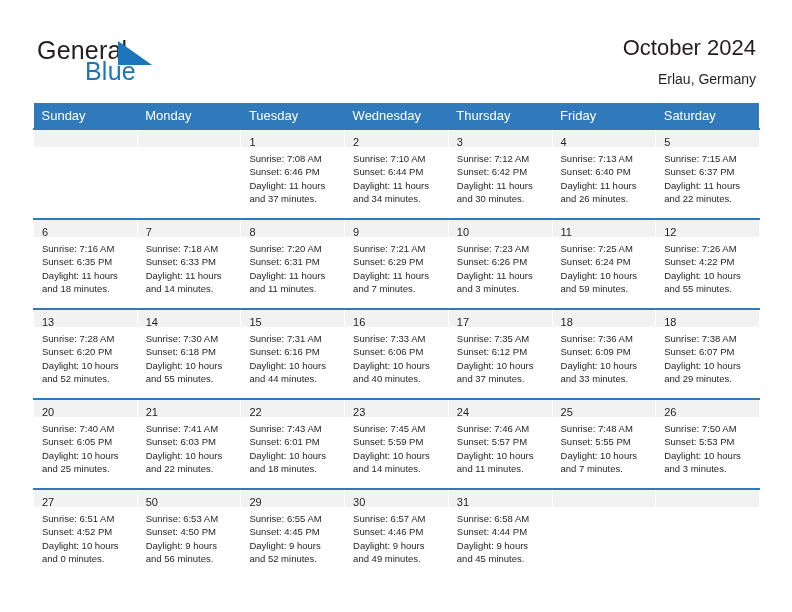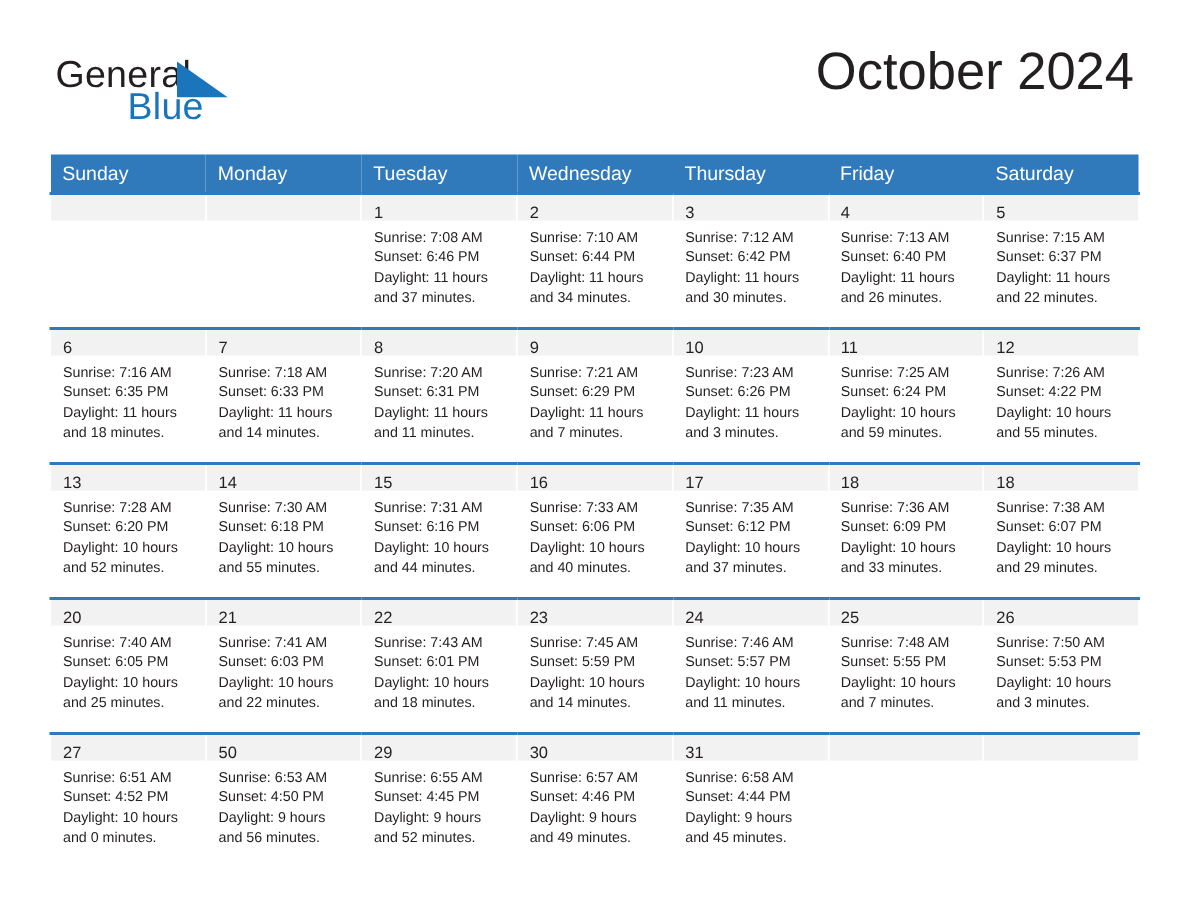--- a/index.html
+++ b/index.html
@@ -65,21 +65,21 @@
     height: 24px;
   }
 
   .title-block {
     position: absolute;
     right: 36px;
     top: 32px;
     text-align: right;
   }
   .cal-title {
-    font-size: 35px;
+    font-size: 22px;
     line-height: 32px;
     color: #231f20;
     font-weight: normal;
     margin: 0;
     font-family: "Liberation Sans", sans-serif;
   }
   .cal-subtitle {
     font-size: 14px;
     line-height: 20px;
     color: #231f20;
@@ -162,20 +162,21 @@
     <div class="logo">
       <span class="logo-general">General</span>
       <span class="logo-blue">Blue</span>
       <svg class="logo-triangle" viewBox="0 0 34 24" aria-hidden="true">
         <polygon points="0,24 0,0 34,24" fill="#1b75bb"></polygon>
       </svg>
     </div>
 
     <div class="title-block">
       <h1 class="cal-title">October 2024</h1>
+      <p class="cal-subtitle">Erlau, Germany</p>
     </div>
 
   </div>
 
   <div class="calendar">
     <table class="cal">
       <colgroup>
         <col>
           <col>
           <col>

